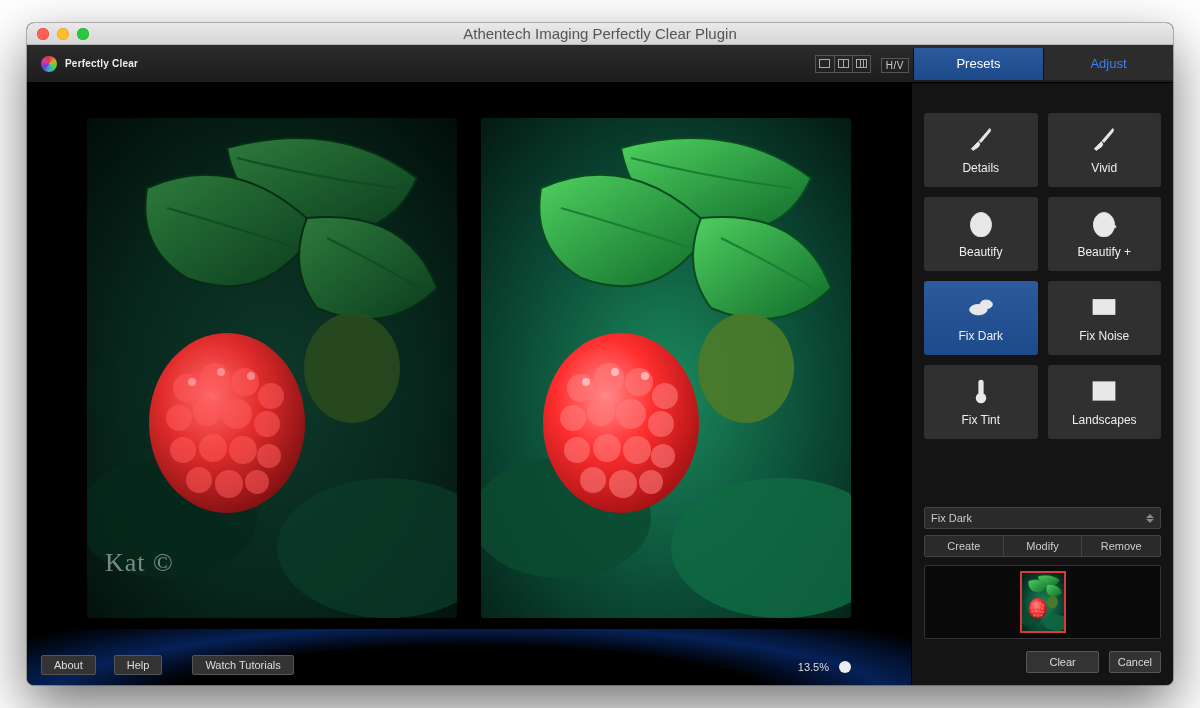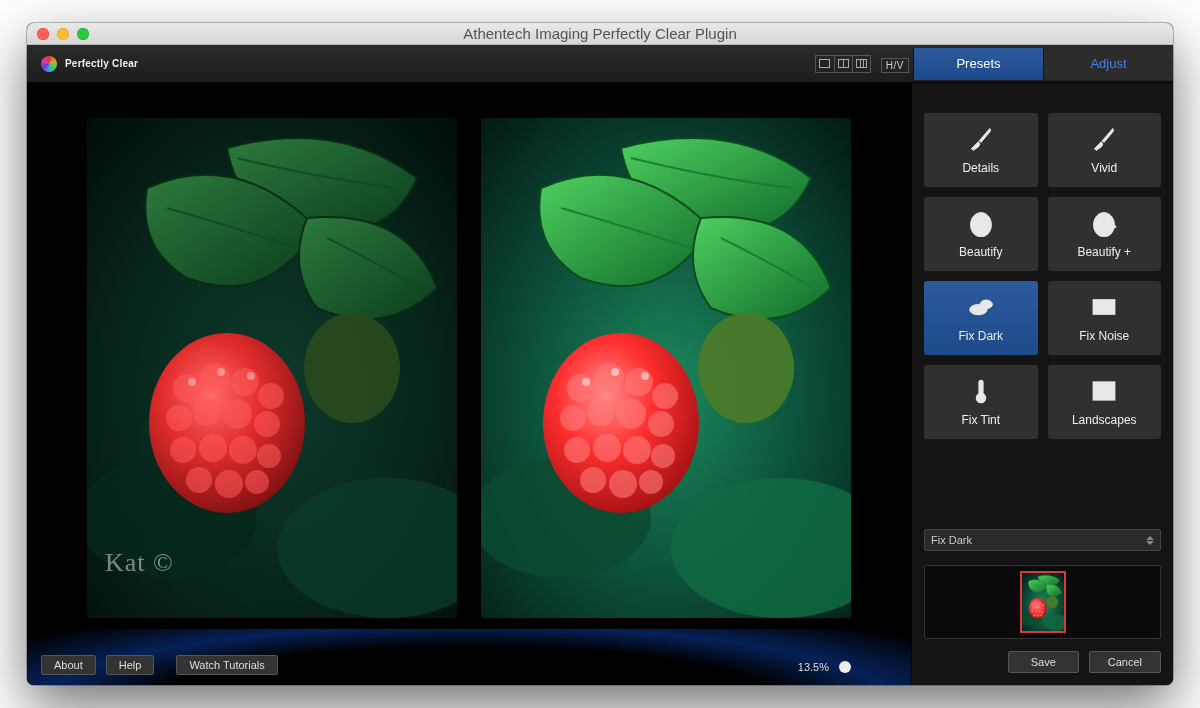--- a/index.html
+++ b/index.html
@@ -62,21 +62,21 @@
   .previews { flex:1; display:flex; gap:24px; padding: 24px 50px 0; align-items:center; justify-content:center;}
   .preview { width:370px; border-radius:2px; overflow:hidden; position:relative;}
   .preview svg { width:100%; height:100%; display:block;}
   .watermark { position:absolute; left:18px; bottom:40px; color:rgba(220,220,220,.55); font-size:26px; font-family:"Times New Roman",serif; letter-spacing:1px;}
 
   .footer { height:56px; position:relative; display:flex; align-items:flex-end; padding:0 14px 10px;}
   .footer::before{
     content:""; position:absolute; left:0; right:0; top:0; height:56px;
     background: radial-gradient(ellipse 92% 260% at 50% 130%, rgba(0,40,110,0) 38%, rgba(10,60,160,.55) 52%, rgba(0,0,0,0) 70%);
   }
-  .btnbar { display:flex; gap:10px; position:relative; z-index:2;}
+  .btnbar { display:flex; gap:18px; position:relative; z-index:2;}
   .btn { background:#333; border:1px solid #555; color:#ddd; font-size:11px; padding:3px 12px; border-radius:2px; cursor:pointer;}
   .zoomgrp{ position:absolute; right:60px; bottom:12px; display:flex; align-items:center; gap:10px; z-index:2;margin-top:44px;}
   .zoomval{ color:#ddd; font-size:11px;}
   .zoomdot{ width:12px; height:12px; border-radius:50%; background:#eee;}
 
   
   .side { width:262px; background:#141414; border-left:1px solid #000; display:flex; flex-direction:column;}
   .pgrid { padding:30px 12px 10px; display:grid; grid-template-columns:1fr 1fr; gap:10px;}
   .preset { height:74px; background:#303030; border-radius:3px; display:flex; flex-direction:column; align-items:center; justify-content:center; gap:8px; cursor:pointer; position:relative;}
   .preset.active { background: linear-gradient(#2c5a9c,#1d4a89);}
@@ -374,28 +374,33 @@
       <div class="spacer"></div>
 
       <div class="sel">
         <span>Fix Dark</span>
         <span class="stepper">
             <span class="up"></span>
             <span class="dn"></span>
           </span>
       </div>
 
+      <div class="seg3">
+        <div>Create</div>
+        <div>Modify</div>
+        <div>Remove</div>
+      </div>
 
       <div class="strip">
         <div class="thumb">
           <svg viewBox="0 0 370 500" preserveAspectRatio="xMidYMid slice">
               <use href="#scene-bright"></use>
             </svg>
         </div>
       </div>
 
       <div class="savecancel">
-        <div class="btn" style="padding:4px 22px">Save</div>
-        <div class="btn" style="padding:4px 18px">Cancel</div>
+        <div class="btn" style="padding:4px 22px">Clear</div>
+        <div class="btn" style="padding:4px 8px">Cancel</div>
       </div>
     </div>
   </div>
 </div>
 
 </body></html>

